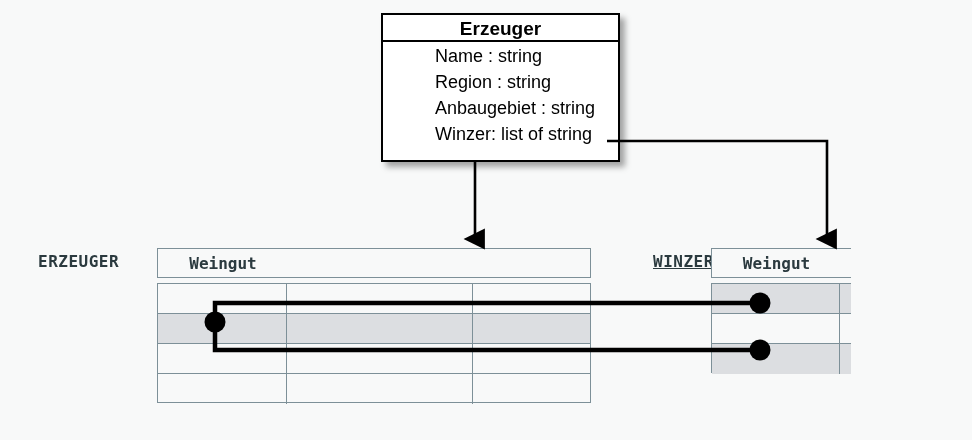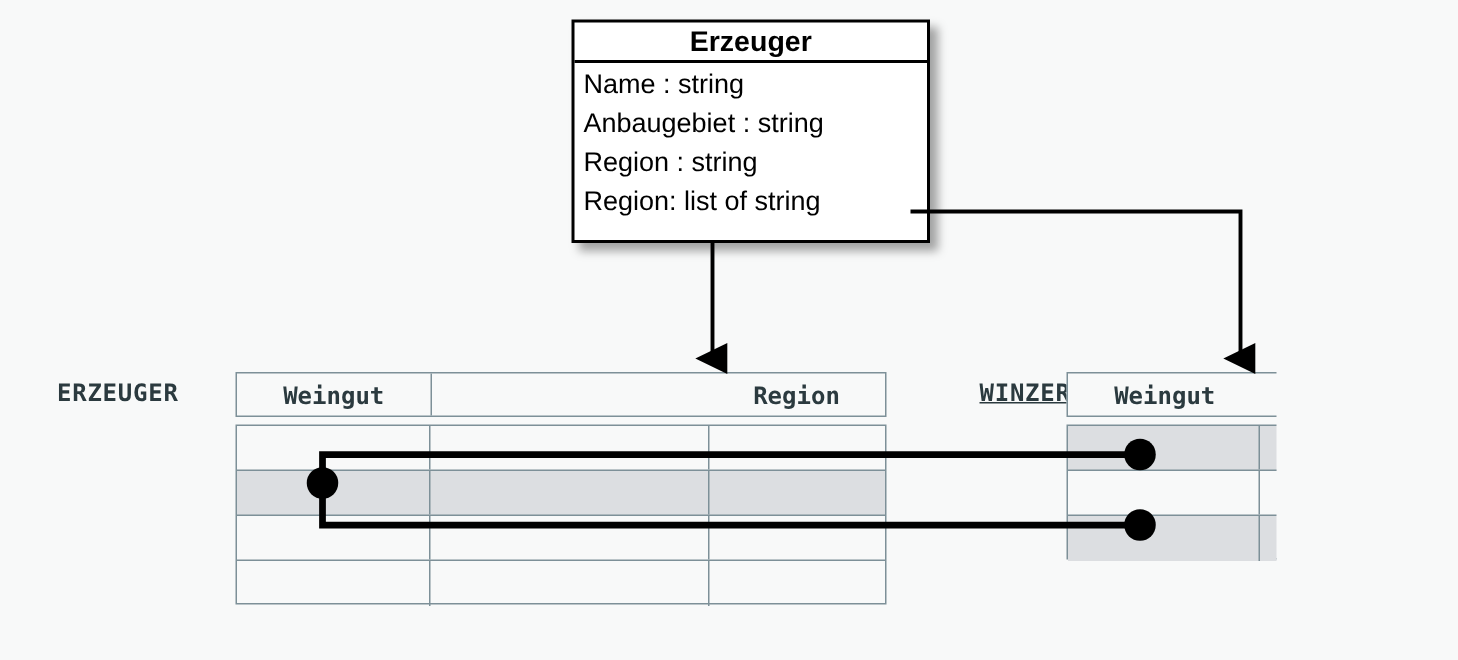--- a/index.html
+++ b/index.html
@@ -34,20 +34,21 @@
     text-align: center;
     font-weight: bold;
     font-size: 19px;
     color: #000;
     border-bottom: 2px solid #000;
     box-sizing: border-box;
     font-family: "Liberation Sans", sans-serif;
   }
   .uml-attrs {
     padding: 1px 0 0 6px;
+    margin-left: 46px;
   }
   .uml-attr {
     font-size: 18px;
     line-height: 26px;
     color: #000;
     white-space: nowrap;
     font-family: "Liberation Sans", sans-serif;
   }
 
   
@@ -140,31 +141,30 @@
 </style>
 </head>
 <body>
 
 <div id="canvas">
 
   <div class="uml-box">
     <div class="uml-title">Erzeuger</div>
     <div class="uml-attrs">
       <div class="uml-attr">Name : string</div>
+      <div class="uml-attr">Region : string</div>
       <div class="uml-attr">Anbaugebiet : string</div>
-      <div class="uml-attr">Region : string</div>
-      <div class="uml-attr">Region: list of string</div>
+      <div class="uml-attr">Winzer: list of string</div>
     </div>
   </div>
 
   <div class="tbl-label" id="label-erzeuger">ERZEUGER</div>
 
   <div class="tbl-header" id="erzeuger-header">
     <div class="cell c0">Weingut</div>
-    <div class="cell c2">Region</div>
   </div>
 
   <div class="tbl-body" id="erzeuger-body">
     <div class="row">
       <div class="cell c0"></div>
       <div class="cell c1"></div>
       <div class="cell c2"></div>
     </div>
     <div class="row hl">
       <div class="cell c0"></div>

